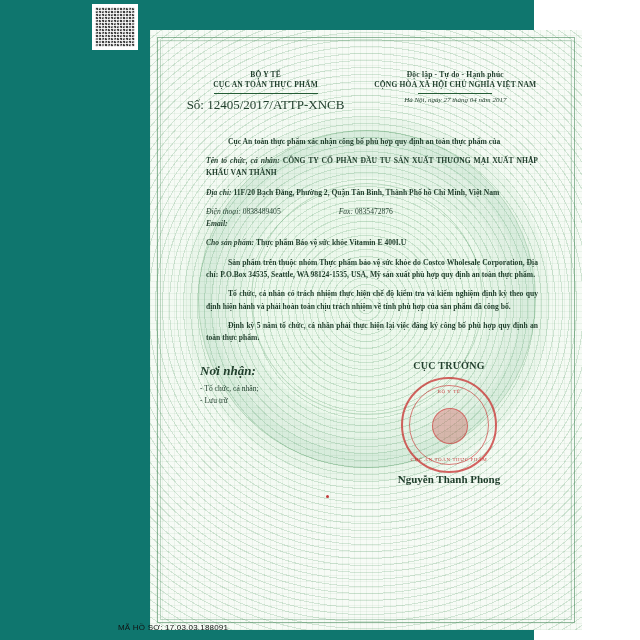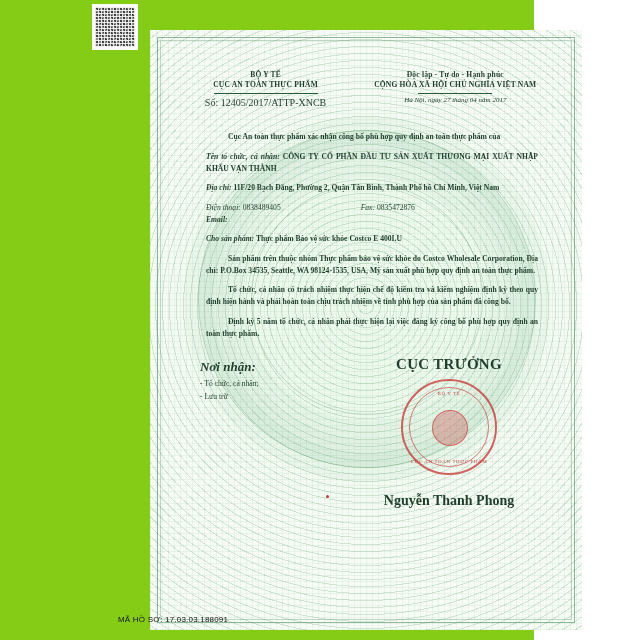--- a/index.html
+++ b/index.html
@@ -12,21 +12,21 @@
     height: 640px;
     overflow: hidden;
     font-family: "Liberation Serif", serif;
     color: #1f3d2b;
   }
 
   #page {
     position: relative;
     width: 534px;
     height: 640px;
-    background: #84cc16;
+    background: #0f766e;
   }
 
   
   #qr {
     position: absolute;
     left: 92px;
     top: 4px;
     width: 46px;
     height: 46px;
     background: #ffffff;
@@ -132,21 +132,21 @@
   .t-small { font-size: 7.5px; letter-spacing: .2px; }
   .t-bold { font-weight: bold; }
   .rule {
     width: 104px;
     height: 1px;
     background: #245c35;
     margin: 2px auto 2px auto;
   }
   .rule.w80 { width: 74px; }
   .t-italic { font-style: italic; font-size: 7px; }
-  .t-num { font-size: 10px; }
+  .t-num { font-size: 13px; }
 
   
   .title-block {
     text-align: center;
     margin-top: 26px;
   }
   .title-1 {
     font-size: 14.5px;
     font-weight: bold;
     letter-spacing: .4px;
@@ -166,21 +166,21 @@
     font-size: 7.6px;
     line-height: 1.62;
     text-align: justify;
   }
   .body p { margin: 0 0 7px 0; font-weight: bold; }
   .indent { text-indent: 22px; }
   .body .it { font-style: italic; }
   .row-2 {
     display: flex;
     justify-content: flex-start;
-    gap: 80px;
+    gap: 58px;
   }
   .row-2 .c { white-space: nowrap; }
 
   
   .footer {
     margin-top: 16px;
     padding: 0 8px 0 20px;
     display: flex;
     justify-content: space-between;
     align-items: flex-start;
@@ -192,21 +192,21 @@
     font-weight: bold;
     font-size: 13px;
   }
   .signblock {
     width: 190px;
     text-align: center;
     position: relative;
   }
   .signblock .role {
     font-weight: bold;
-    font-size: 15px;
+    font-size: 10px;
     letter-spacing: .3px;
   }
   .stamp {
     position: relative;
     width: 96px;
     height: 96px;
     margin: 6px auto 0 auto;
   }
   .stamp .ring-o {
     position: absolute;
@@ -236,40 +236,40 @@
     left: 0;
     width: 100%;
     text-align: center;
     font-size: 5px;
     color: rgba(190,35,35,.85);
     letter-spacing: .6px;
   }
   .stamp .arc-top { top: 12px; }
   .stamp .arc-bot { bottom: 11px; }
   .signature-name {
-    margin-top: 18px;
-    font-weight: bold;
-    font-size: 14px;
+    margin-top: 0;
+    font-weight: bold;
+    font-size: 11px;
   }
 
   .dot-red {
     position: absolute;
     left: 176px;
     top: 465px;
     width: 3px;
     height: 3px;
     border-radius: 50%;
     background: #c23b3b;
   }
 
   
   #mahoso {
     position: absolute;
     left: 118px;
-    bottom: 16px;
+    bottom: 8px;
     font-size: 8px;
     color: #111;
     font-family: "Liberation Sans", sans-serif;
     letter-spacing: .2px;
   }
 </style>
 </head>
 <body>
 
 <div id="page">
@@ -330,21 +330,21 @@
           </div>
         </div>
 
         <p>
           <span class="it">Email:</span>
           <span></span>
         </p>
 
         <p>
           <span class="it">Cho sản phẩm:</span>
-          <span>Thực phẩm Bảo vệ sức khỏe Costco E 400I.U</span>
+          <span>Thực phẩm Bảo vệ sức khỏe Vitamin E 400I.U</span>
         </p>
 
         <p class="indent">Sản phẩm trên thuộc nhóm Thực phẩm bảo vệ sức khỏe do Costco Wholesale Corporation, Địa chỉ: P.O.Box 34535, Seattle, WA 98124-1535, USA, Mỹ sản xuất phù hợp quy định an toàn thực phẩm.</p>
         <p class="indent">Tổ chức, cá nhân có trách nhiệm thực hiện chế độ kiểm tra và kiểm nghiệm định kỳ theo quy định hiện hành và phải hoàn toàn chịu trách nhiệm về tính phù hợp của sản phẩm đã công bố.</p>
         <p class="indent">Định kỳ 5 năm tổ chức, cá nhân phải thực hiện lại việc đăng ký công bố phù hợp quy định an toàn thực phẩm.</p>
       </div>
 
       <div class="footer">
         <div class="recipients">
           <div class="lbl">Nơi nhận:</div>

